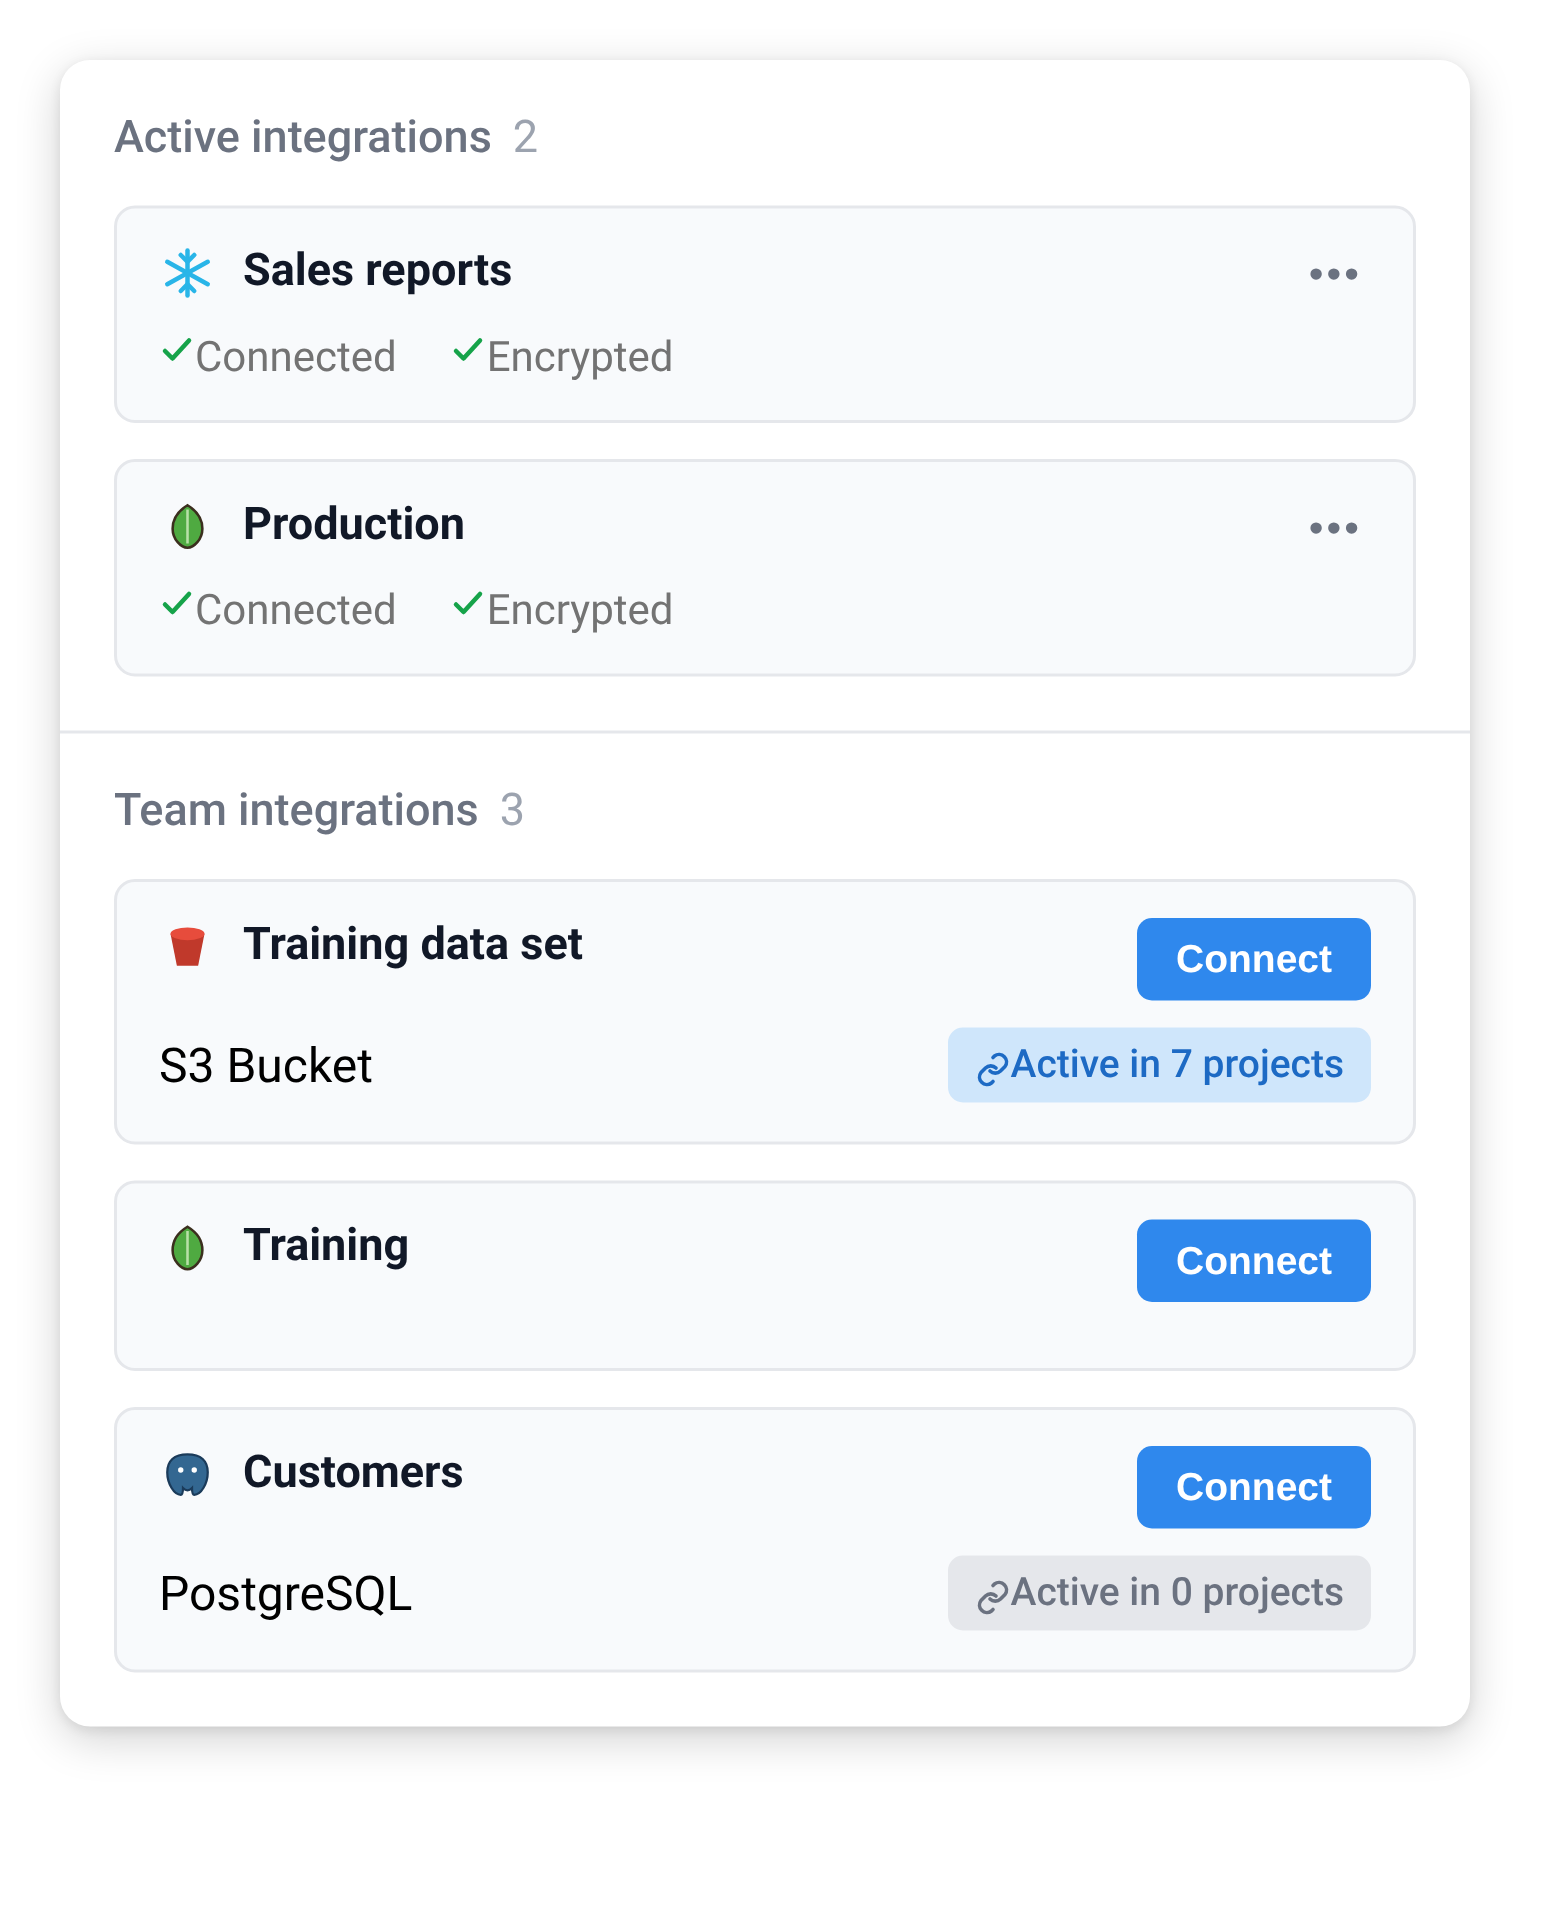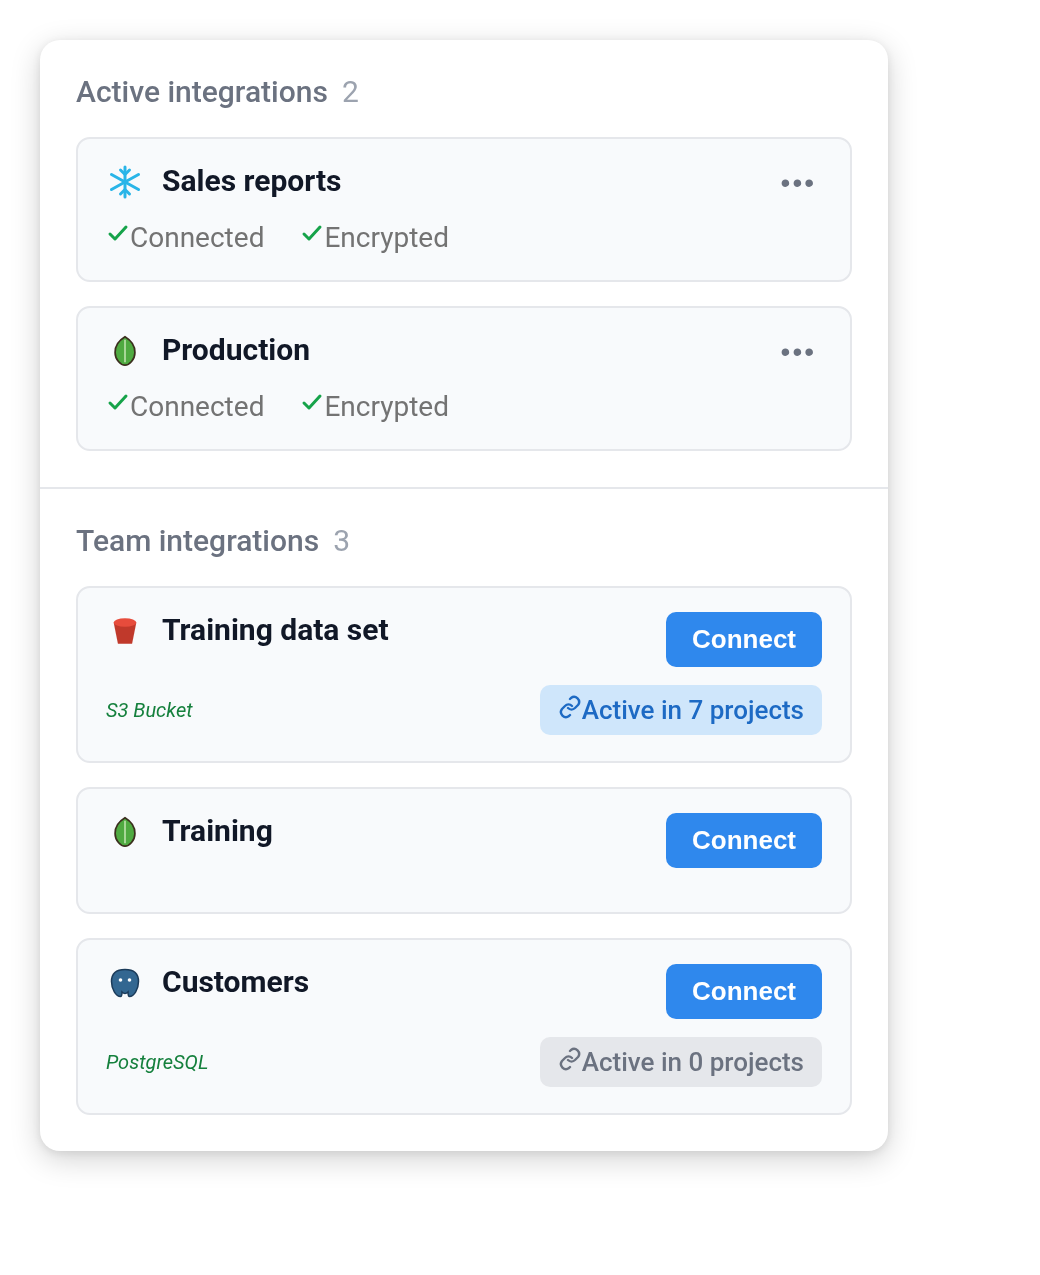--- a/index.html
+++ b/index.html
@@ -4,21 +4,21 @@
 <style>
   * { box-sizing: border-box; margin: 0; padding: 0; }
   body {
     font-family: -apple-system, BlinkMacSystemFont, "Segoe UI", Roboto, Helvetica, Arial, sans-serif;
     background: #fff;
     width: 1040px;
     height: 1275px;
     padding: 40px;
   }
   .panel {
-    width: 848px;
+    width: 940px;
     background: #fff;
     border-radius: 20px;
     box-shadow: 0 8px 30px rgba(0,0,0,0.18), 0 2px 8px rgba(0,0,0,0.08);
     overflow: hidden;
   }
   .section {
     padding: 34px 36px 36px 36px;
   }
   .section + .section {
     border-top: 2px solid #e5e7eb;
@@ -93,38 +93,37 @@
     font-size: 28px;
     color: #737373;
   }
   .check-icon {
     color: #16a34a;
     width: 24px;
     height: 24px;
     flex-shrink: 0;
   }
   .subtype {
-    font-size: 20px;
-    color: #15803d;
-    font-style: italic;
+    font-size: 32px;
+    color: #000000;
   }
   .connect-btn {
     background: #2f88ed;
     color: #ffffff;
     border: none;
     border-radius: 10px;
     padding: 12px 26px;
     font-size: 26px;
     font-weight: 600;
     cursor: pointer;
     margin-left: auto;
   }
   .badge {
     display: inline-flex;
-    align-items: flex-start;
+    align-items: flex-end;
     gap: 0;
     border-radius: 10px;
     padding: 10px 18px;
     font-size: 26px;
     font-weight: 500;
   }
   .badge.blue {
     background: #cfe6fb;
     color: #1d6ac4;
   }

